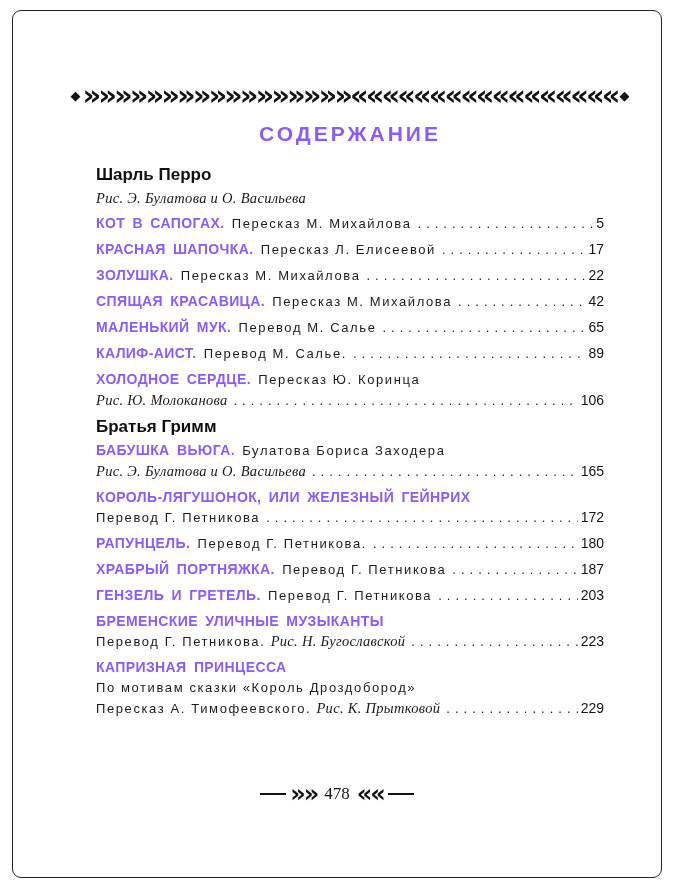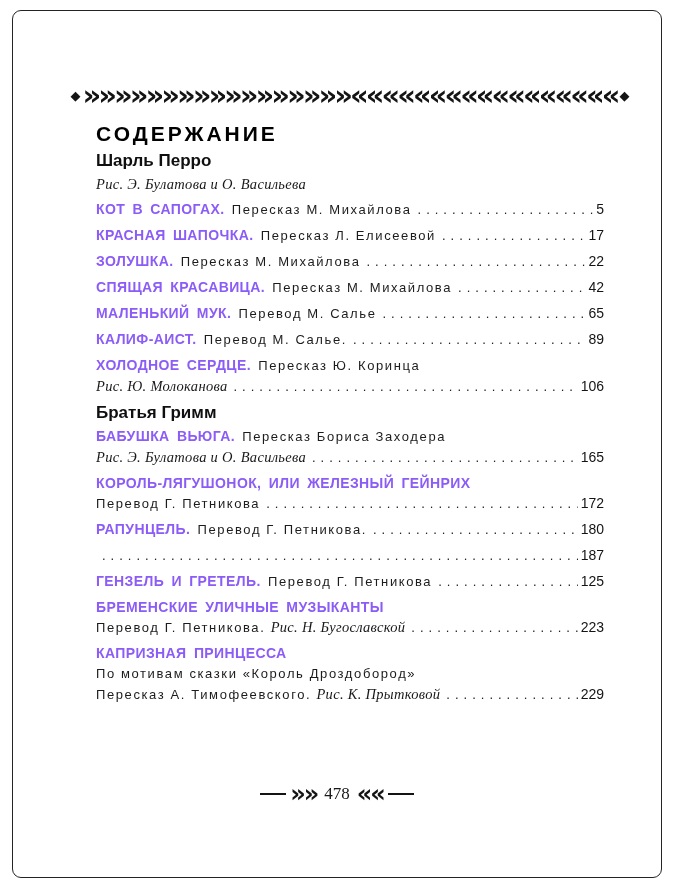--- a/index.html
+++ b/index.html
@@ -37,27 +37,28 @@
     font-family: "DejaVu Sans", sans-serif;
     font-weight: bold;
     font-size: 29px;
     line-height: 26px;
     letter-spacing: -3px;
     white-space: nowrap;
   }
 
   .page-title {
     margin-top: 14px;
+    text-align: center;
     font-size: 21px;
     font-weight: bold;
     letter-spacing: 3px;
-    color: #000000;
-  }
-
-  .toc { margin-top: 4px; }
+    color: #8b5cf6;
+  }
+
+  .toc { margin-top: 18px; }
   .section-heading {
     font-size: 17px;
     font-weight: bold;
     line-height: 22px;
     margin: 4px 0 2px;
     color: #0f0f0f;
   }
   .toc-entry { margin-bottom: 5px; }
   .section-note { margin-bottom: 5px; }
   .toc-line { display: flex; align-items: baseline; line-height: 20px; }
@@ -181,21 +182,21 @@
               <span class="line-text"><span class="t-italic">Рис. Ю. Молоканова</span></span>
               <span class="leader"></span>
               <span class="pagenum">106</span>
             </div>
           </div>
         </div>
         <div class="toc-section">
           <div class="section-heading">Братья Гримм</div>
           <div class="toc-entry">
             <div class="toc-line">
-              <span class="line-text"><span class="t-caps">БАБУШКА ВЬЮГА. </span><span class="t-spaced">Пересказ Бориса Заходера</span></span>
+              <span class="line-text"><span class="t-caps">БАБУШКА ВЬЮГА. </span><span class="t-spaced">Булатова Бориса Заходера</span></span>
             </div>
             <div class="toc-line">
               <span class="line-text"><span class="t-italic">Рис. Э. Булатова и О. Васильева</span></span>
               <span class="leader"></span>
               <span class="pagenum">165</span>
             </div>
           </div>
           <div class="toc-entry">
             <div class="toc-line">
               <span class="line-text"><span class="t-caps">КОРОЛЬ-ЛЯГУШОНОК, ИЛИ ЖЕЛЕЗНЫЙ ГЕЙНРИХ</span></span>
@@ -208,29 +209,30 @@
           </div>
           <div class="toc-entry">
             <div class="toc-line">
               <span class="line-text"><span class="t-caps">РАПУНЦЕЛЬ. </span><span class="t-spaced">Перевод Г. Петникова.</span></span>
               <span class="leader"></span>
               <span class="pagenum">180</span>
             </div>
           </div>
           <div class="toc-entry">
             <div class="toc-line">
+              <span class="line-text"><span class="t-caps">ХРАБРЫЙ ПОРТНЯЖКА. </span><span class="t-spaced">Перевод Г. Петникова</span></span>
               <span class="leader"></span>
               <span class="pagenum">187</span>
             </div>
           </div>
           <div class="toc-entry">
             <div class="toc-line">
               <span class="line-text"><span class="t-caps">ГЕНЗЕЛЬ И ГРЕТЕЛЬ. </span><span class="t-spaced">Перевод Г. Петникова</span></span>
               <span class="leader"></span>
-              <span class="pagenum">125</span>
+              <span class="pagenum">203</span>
             </div>
           </div>
           <div class="toc-entry">
             <div class="toc-line">
               <span class="line-text"><span class="t-caps">БРЕМЕНСКИЕ УЛИЧНЫЕ МУЗЫКАНТЫ</span></span>
             </div>
             <div class="toc-line">
               <span class="line-text"><span class="t-spaced">Перевод Г. Петникова. </span><span class="t-italic">Рис. Н. Бугославской</span></span>
               <span class="leader"></span>
               <span class="pagenum">223</span>

